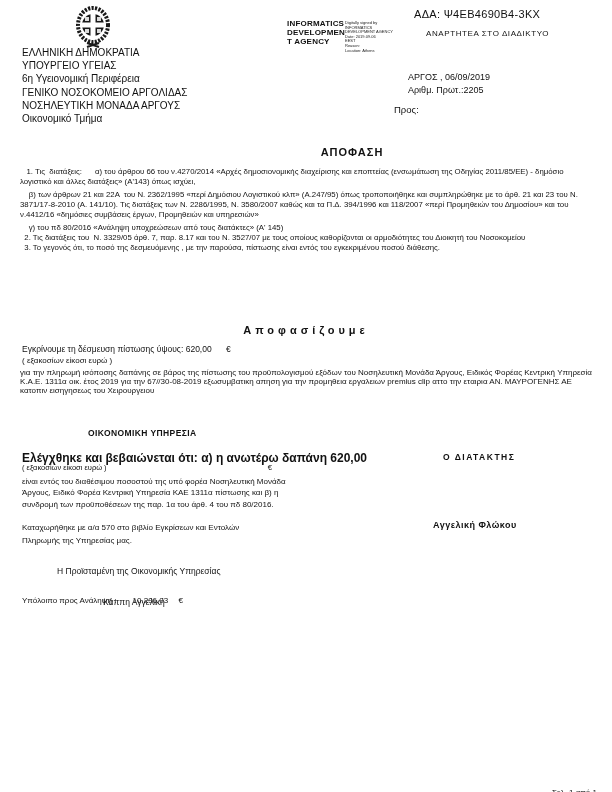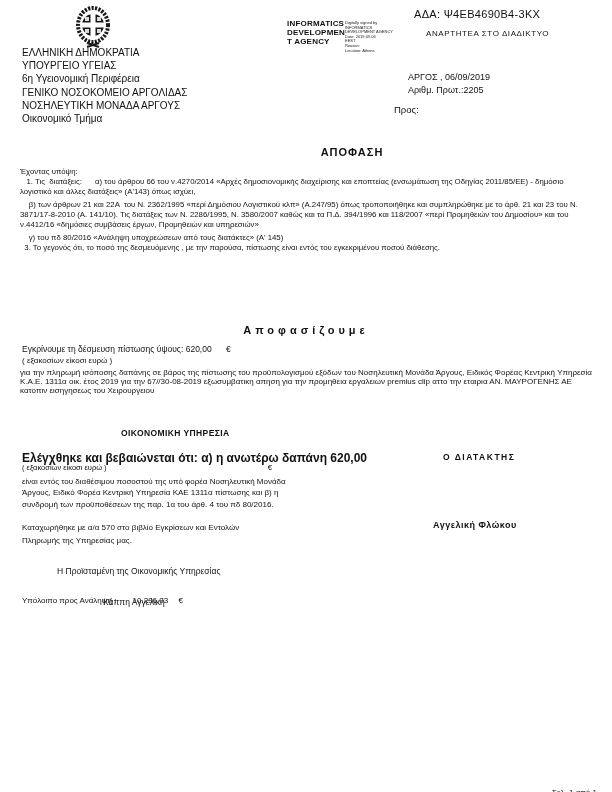--- a/index.html
+++ b/index.html
@@ -25,21 +25,21 @@
   .preamble{left:20px;top:167px;width:577px;font-size:7.8px;line-height:10px;}
   .preamble .gap{height:3px;}
   
   .decide-heading{left:0;top:324px;width:100%;text-align:center;font-size:11px;font-weight:bold;letter-spacing:4px;}
   .approve-line{left:22px;top:344px;font-size:8.5px;}
   .approve-line .amt{}
   .approve-line .cur{margin-left:12px;}
   .amount-words{left:22px;top:356px;font-size:8px;}
   .purpose{left:20px;top:368px;width:577px;font-size:8px;line-height:9px;}
   
-  .finance-heading{left:88px;top:428px;font-size:8.5px;font-weight:bold;letter-spacing:0.4px;margin-left:33px;}
+  .finance-heading{left:88px;top:428px;font-size:8.5px;font-weight:bold;letter-spacing:0.4px;}
   .check1{left:22px;top:451px;font-size:12px;font-weight:bold;}
   .words-row{left:22px;top:463px;width:250px;font-size:7.5px;display:flex;justify-content:space-between;}
   .check-body{left:22px;top:476px;width:268px;font-size:8px;line-height:11.3px;}
   .register{left:22px;top:522px;width:225px;font-size:8px;line-height:12.5px;}
   .balance{left:22px;top:548px;font-size:8px;margin-top:48px;}
   .balance .amt{margin-left:14px;}
   .balance .cur{margin-left:8px;}
   .authorizer-title{left:443px;top:452px;font-size:8.5px;font-weight:bold;letter-spacing:1.5px;}
   .authorizer-name{left:433px;top:520px;font-size:9px;font-weight:bold;letter-spacing:0.5px;}
   
@@ -96,26 +96,26 @@
 
   <div class="abs place-date">
     <div>ΑΡΓΟΣ , 06/09/2019</div>
     <div>Αριθμ. Πρωτ.:2205</div>
   </div>
   <div class="abs pros">Προς:</div>
 
   <div class="abs title">ΑΠΟΦΑΣΗ</div>
 
   <div class="abs preamble">
-    <div class="pre">Έχοντας υπόψη:</div>
     <div class="pre">   1. Τις  διατάξεις:      α) του άρθρου 66 του ν.4270/2014 «Αρχές δημοσιονομικής διαχείρισης και εποπτείας (ενσωμάτωση της Οδηγίας 2011/85/ΕΕ) - δημόσιο λογιστικό και άλλες διατάξεις» (Α'143) όπως ισχύει,</div>
     <div class="gap"></div>
     <div class="pre">    β) των άρθρων 21 και 22Α  του Ν. 2362/1995 «περί Δημόσιου Λογιστικού κλπ» (Α.247/95) όπως τροποποιήθηκε και συμπληρώθηκε με το άρθ. 21 και 23 του Ν. 3871/17-8-2010 (Α. 141/10). Τις διατάξεις των Ν. 2286/1995, Ν. 3580/2007 καθώς και τα Π.Δ. 394/1996 και 118/2007 «περί Προμηθειών του Δημοσίου» και του ν.4412/16 «δημόσιες συμβάσεις έργων, Προμηθειών και υπηρεσιών»</div>
     <div class="gap"></div>
     <div class="pre">    γ) του πδ 80/2016 «Ανάληψη υποχρεώσεων από τους διατάκτες» (Α' 145)</div>
+    <div class="pre">  2. Τις διατάξεις του  Ν. 3329/05 άρθ. 7, παρ. 8.17 και του Ν. 3527/07 με τους οποίους καθορίζονται οι αρμοδιότητες του Διοικητή του Νοσοκομείου</div>
     <div class="pre">  3. Το γεγονός ότι, το ποσό της δεσμευόμενης , με την παρούσα, πίστωσης είναι εντός του εγκεκριμένου ποσού διάθεσης.</div>
   </div>
 
   <div class="abs decide-heading">Αποφασίζουμε</div>
   <div class="abs approve-line">
     <span>Εγκρίνουμε τη δέσμευση πίστωσης ύψους:</span>
     <span class="amt">620,00</span>
     <span class="cur">€</span>
   </div>
   <div class="abs amount-words">( εξακοσίων είκοσι ευρώ )</div>

